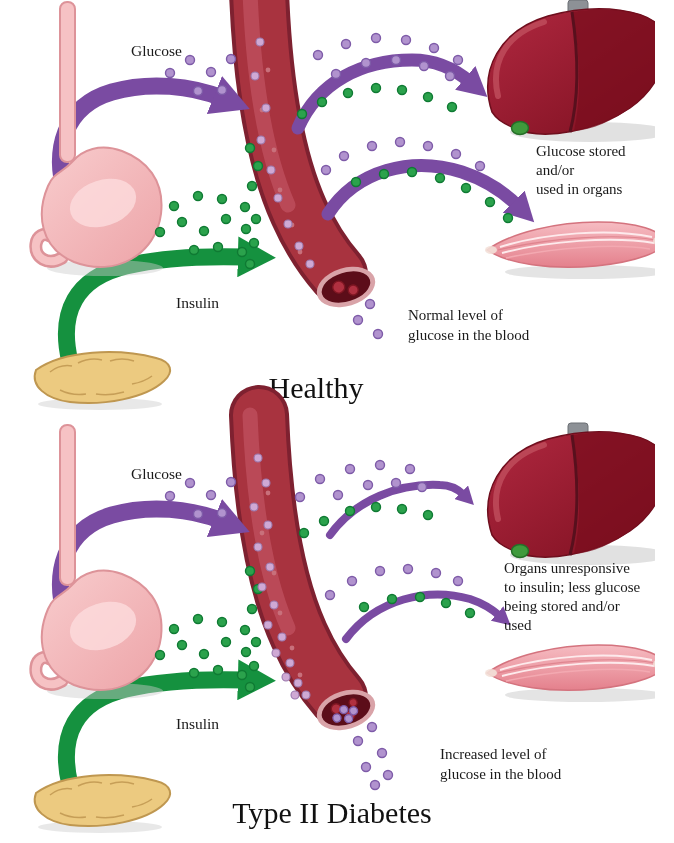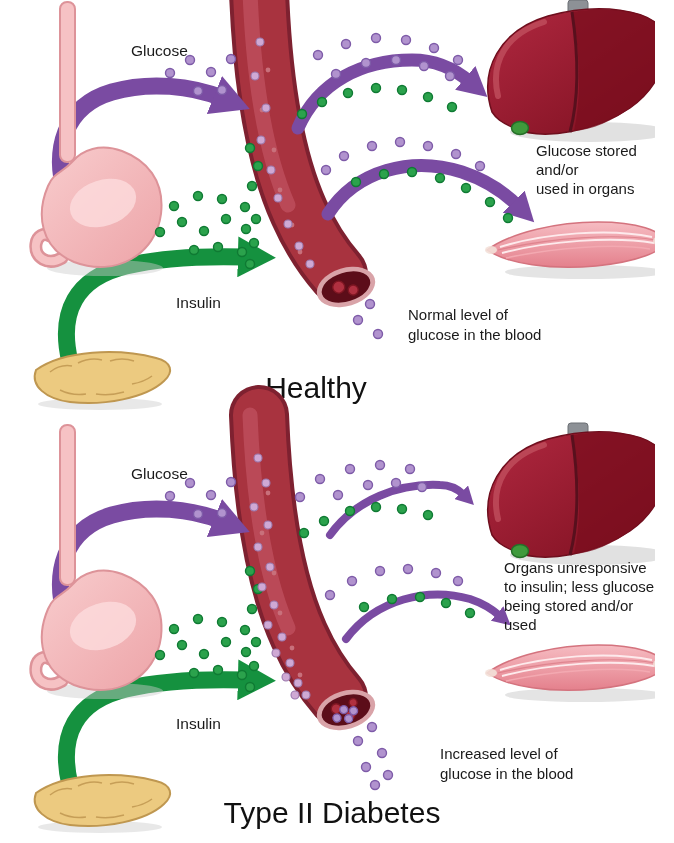--- a/index.html
+++ b/index.html
@@ -1,17 +1,17 @@
 <!DOCTYPE html>
 <html><head>
 <meta charset="utf-8">
 <style>
   html,body{margin:0;padding:0;background:#ffffff;}
   .stage{position:relative;width:655px;height:843px;background:#ffffff;overflow:hidden;
-         font-family:Liberation Sans, sans-serif;}
+         font-family:Liberation Serif, serif;}
   svg{display:block;}
   .dot-p{fill:#b193ce;stroke:#7e5ba8;stroke-width:1.4;}
   .dot-g{fill:#2ba24c;stroke:#0f7a33;stroke-width:1.4;}
   .dot-in{fill:#cfa9d4;stroke:#9b79ae;stroke-width:1.1;}
   .cell{fill:#b03040;stroke:#7e1622;stroke-width:1.4;}
   .lbl{font-size:15.5px;fill:#1a1a1a;}
   .note{font-size:15px;fill:#1a1a1a;}
   .ttl{font-size:30px;fill:#111111;}
 </style>
 </head>

